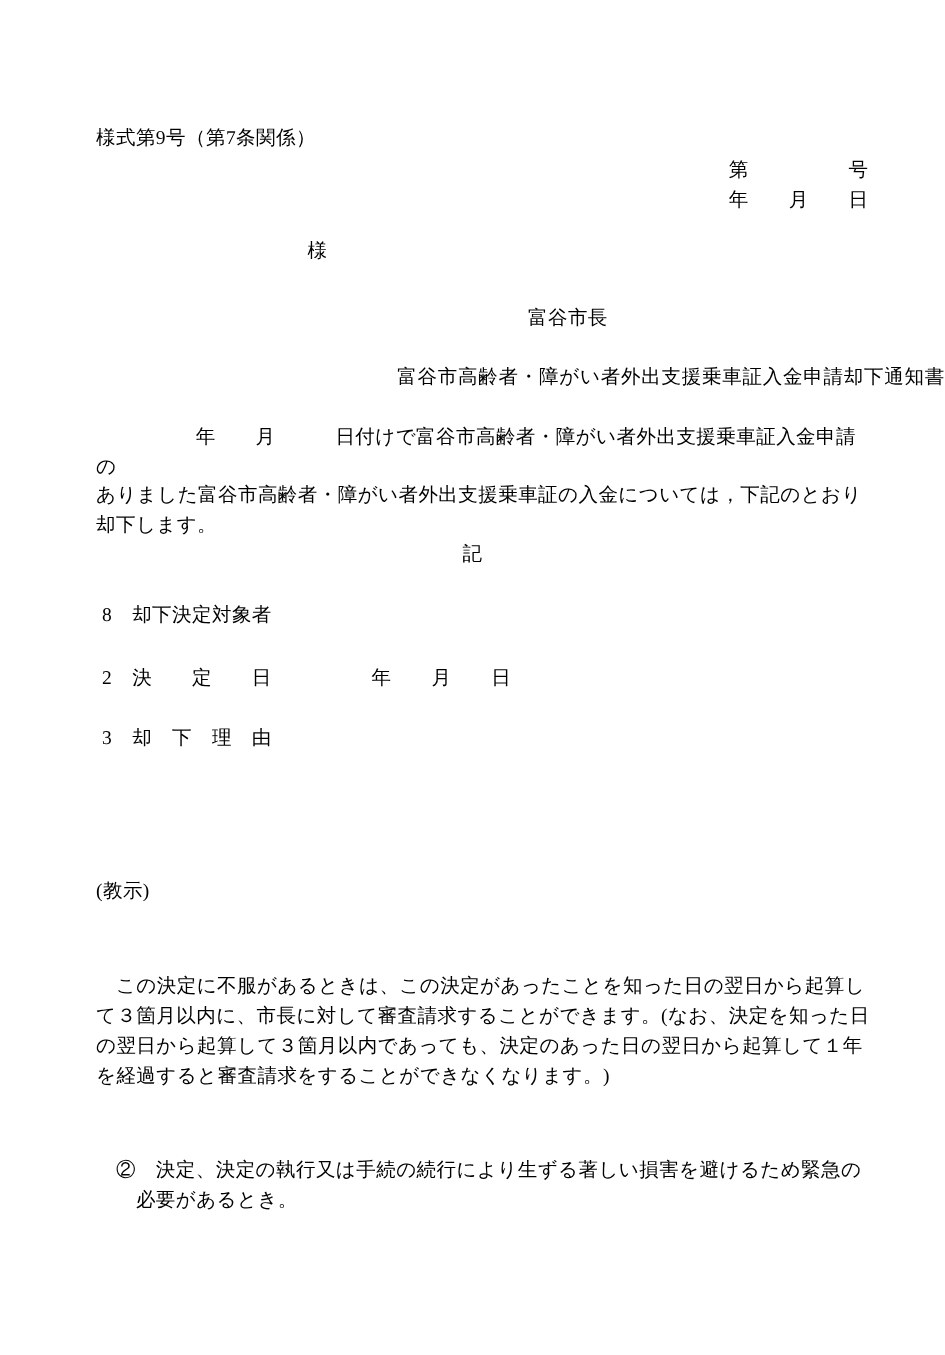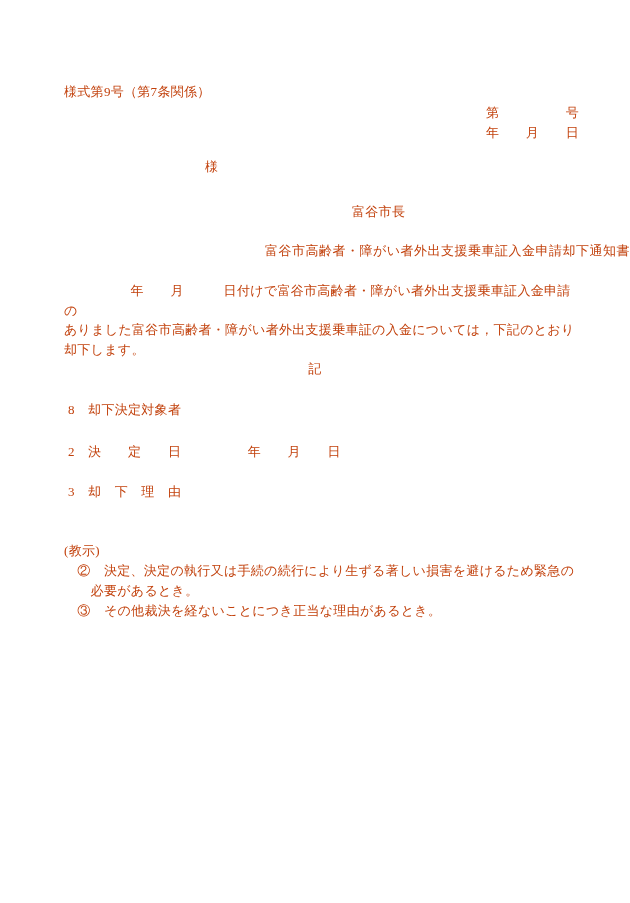--- a/index.html
+++ b/index.html
@@ -8,37 +8,37 @@
     background: #ffffff;
   }
   .page {
     position: relative;
     width: 630px;
     height: 903px;
     background: #ffffff;
     overflow: hidden;
     font-family: "Liberation Serif", "DejaVu Serif", serif;
     font-size: 13px;
-    color: #c2410c;
+    color: #000000;
     letter-spacing: 0.3px;
   }
   .abs { position: absolute; }
   .pre { white-space: pre-line; font-family: Liberation Serif, serif; }
   .form-number   { top: 83px;  left: 64px; }
   .header-right  { top: 103px; right: 51px; text-align: right; line-height: 19.5px; }
   .addressee     { top: 158px; left: 205px; }
   .sender        { top: 203px; left: 352px; }
   .doc-title     { top: 242px; left: 0; width: 630px; text-align: right; letter-spacing: 0.5px; }
   .opening       { top: 281px; left: 64px; width: 516px; line-height: 19.5px; }
   .ki-heading    { top: 360px; left: 0; width: 630px; text-align: center; }
   .item-1        { top: 401px; left: 68px; }
   .item-2        { top: 443px; left: 68px; text-align: center; }
   .item-3        { top: 483px; left: 68px; }
   .kyoji         { top: 541px; left: 64px; width: 516px; line-height: 20px; }
-  .kyoji div     { line-height: 20px; }
+  .kyoji div     { line-height: 20px; margin-top: 43px; }
 </style>
 </head>
 <body>
 
 <div class="page">
 
   <div class="abs form-number">様式第9号（第7条関係）</div>
 
   <div class="abs header-right">
     <div>第　　　　　号</div>
@@ -58,18 +58,21 @@
   <div class="abs ki-heading">記</div>
 
   <div class="abs item-1">8　却下決定対象者</div>
 
   <div class="abs item-2">2　決　　定　　日　　　　　年　　月　　日</div>
 
   <div class="abs item-3">3　却　下　理　由</div>
 
   <div class="abs kyoji">
     <div>(教示)</div>
+    <div class="pre">　この決定に不服があるときは、この決定があったことを知った日の翌日から起算し
+て３箇月以内に、市長に対して審査請求することができます。(なお、決定を知った日
+の翌日から起算して３箇月以内であっても、決定のあった日の翌日から起算して１年
+を経過すると審査請求をすることができなくなります。)</div>
     <div class="pre">　②　決定、決定の執行又は手続の続行により生ずる著しい損害を避けるため緊急の
 　　必要があるとき。</div>
-    <div class="pre">　③　その他裁決を経ないことにつき正当な理由があるとき。</div>
   </div>
 
 </div>
 
 </body></html>

